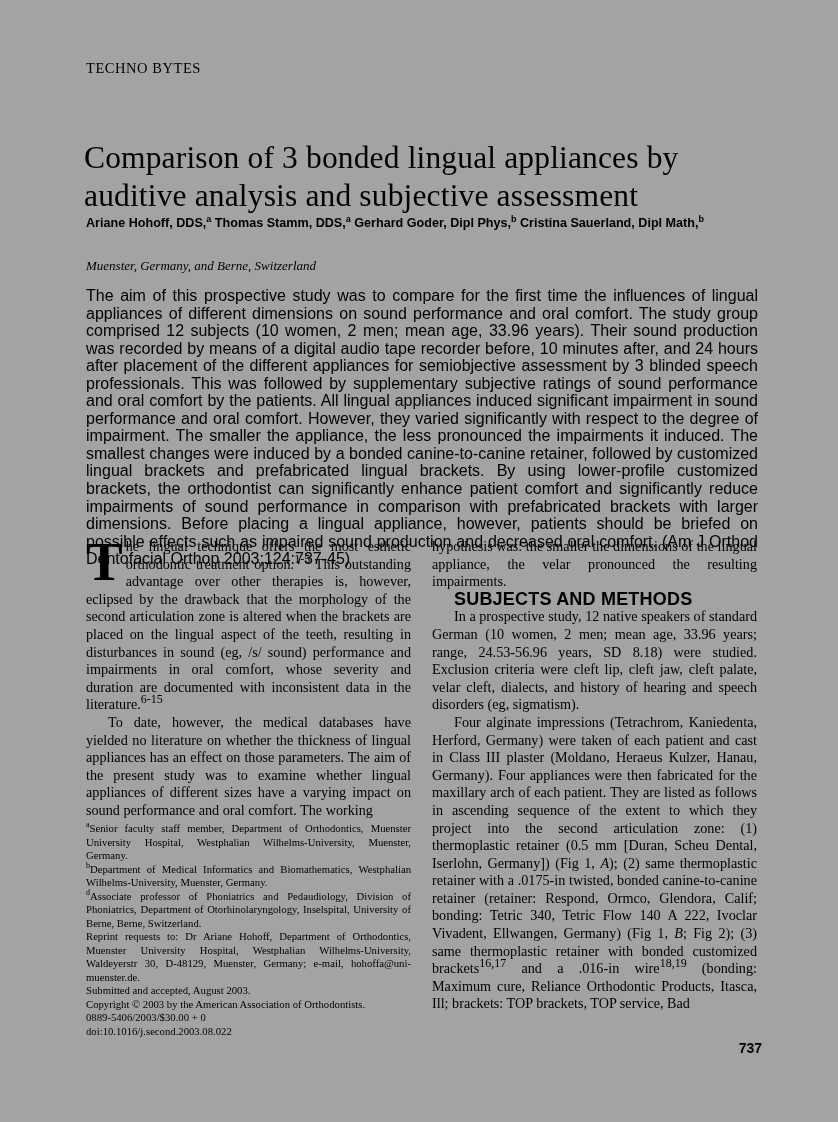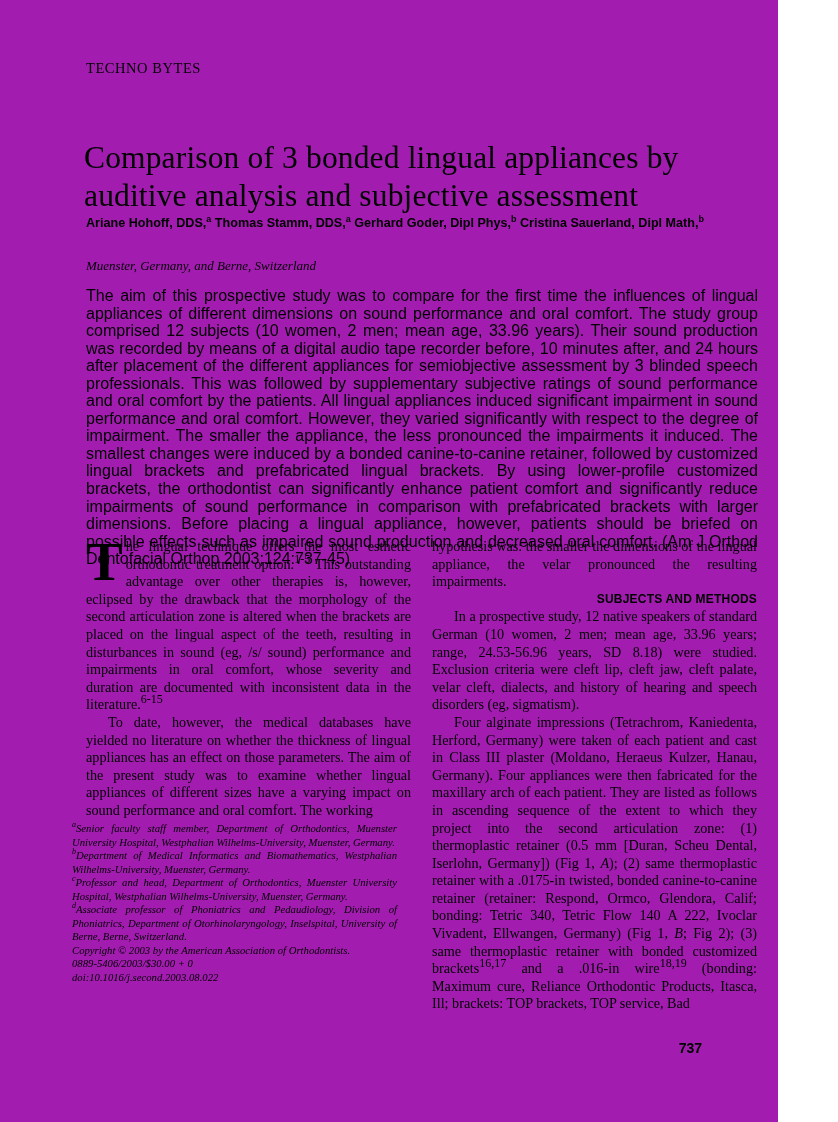--- a/index.html
+++ b/index.html
@@ -11,23 +11,23 @@
     width: 838px;
     height: 1122px;
     font-family: "Liberation Serif", "DejaVu Serif", serif;
     color: #000000;
     position: relative;
     overflow: hidden;
   }
   .page {
     position: absolute;
     left: 0; top: 0;
-    width: 778px;
+    width: 838px;
     height: 1122px;
-    background: #a21caf;
+    background: #a3a3a3;
   }
   .running-head {
     position: absolute;
     left: 86px;
     top: 60px;
     font-family: "Liberation Serif", "DejaVu Serif", serif;
     font-size: 14.5px;
     letter-spacing: 0.55px;
     color: #000;
   }
@@ -107,38 +107,37 @@
     margin-bottom: -2px;
   }
   .col sup, .abstract sup {
     font-size: 12px;
     vertical-align: super;
     line-height: 0;
   }
   .col i { font-style: italic; }
   .section-head {
     font-family: "Liberation Sans", "DejaVu Sans", sans-serif;
-    font-size: 12px;
+    font-size: 18px;
     font-weight: bold;
     letter-spacing: 0.2px;
     margin: 20px 0 2px 0;
     text-indent: 0;
-    text-align: right;
+    text-align: left;
   }
   .footnotes {
     position: absolute;
-    left: 72px;
+    left: 86px;
     top: 822px;
     width: 325px;
     font-family: "Liberation Serif", "DejaVu Serif", serif;
     font-size: 10.7px;
     line-height: 13.5px;
     text-align: justify;
     color: #000;
-    font-style: italic;
   }
   .footnotes p { margin: 0; text-indent: 0; }
   .footnotes sup {
     font-size: 8px;
     vertical-align: super;
     line-height: 0;
   }
   .page-number {
     position: absolute;
     right: 76px;
@@ -176,22 +175,23 @@
   <div class="col col-right">
     <p class="noindent">hypothesis was: the smaller the dimensions of the lingual appliance, the velar pronounced the resulting impairments.</p>
     <p class="section-head">SUBJECTS AND METHODS</p>
     <p>In a prospective study, 12 native speakers of standard German (10 women, 2 men; mean age, 33.96 years; range, 24.53-56.96 years, SD 8.18) were studied. Exclusion criteria were cleft lip, cleft jaw, cleft palate, velar cleft, dialects, and history of hearing and speech disorders (eg, sigmatism).</p>
     <p><span>Four alginate impressions (Tetrachrom, Kaniedenta, Herford, Germany) were taken of each patient and cast in Class III plaster (Moldano, Heraeus Kulzer, Hanau, Germany). Four appliances were then fabricated for the maxillary arch of each patient. They are listed as follows in ascending sequence of the extent to which they project into the second articulation zone: (1) thermoplastic retainer (0.5 mm [Duran, Scheu Dental, Iserlohn, Germany]) (Fig 1, </span><i>A</i><span>); (2) same thermoplastic retainer with a .0175-in twisted, bonded canine-to-canine retainer (retainer: Respond, Ormco, Glendora, Calif; bonding: Tetric 340, Tetric Flow 140 A 222, Ivoclar Vivadent, Ellwangen, Germany) (Fig 1, </span><i>B</i><span>; Fig 2); (3) same thermoplastic retainer with bonded customized brackets</span><sup>16,17</sup><span> and a .016-in wire</span><sup>18,19</sup><span> (bonding: Maximum cure, Reliance Orthodontic Products, Itasca, Ill; brackets: TOP brackets, TOP service, Bad</span></p>
   </div>
 
   <div class="footnotes">
     <p><sup>a</sup><span>Senior faculty staff member, Department of Orthodontics, Muenster University Hospital, Westphalian Wilhelms-University, Muenster, Germany.</span></p>
     <p><sup>b</sup><span>Department of Medical Informatics and Biomathematics, Westphalian Wilhelms-University, Muenster, Germany.</span></p>
-    <p><sup>c</sup><span>Professor and head, Department of Orthodontics, Muenster University Hospital, Westphalian Wilhelms-University, Muenster, Germany.</span></p>
     <p><sup>d</sup><span>Associate professor of Phoniatrics and Pedaudiology, Division of Phoniatrics, Department of Otorhinolaryngology, Inselspital, University of Berne, Berne, Switzerland.</span></p>
+    <p>Reprint requests to: Dr Ariane Hohoff, Department of Orthodontics, Muenster University Hospital, Westphalian Wilhelms-University, Waldeyerstr 30, D-48129, Muenster, Germany; e-mail, hohoffa@uni-muenster.de.</p>
+    <p>Submitted and accepted, August 2003.</p>
     <p>Copyright © 2003 by the American Association of Orthodontists.</p>
     <p>0889-5406/2003/$30.00 + 0</p>
     <p>doi:10.1016/j.second.2003.08.022</p>
   </div>
 
   <div class="page-number">737</div>
 
 </div>
 
 </body></html>

